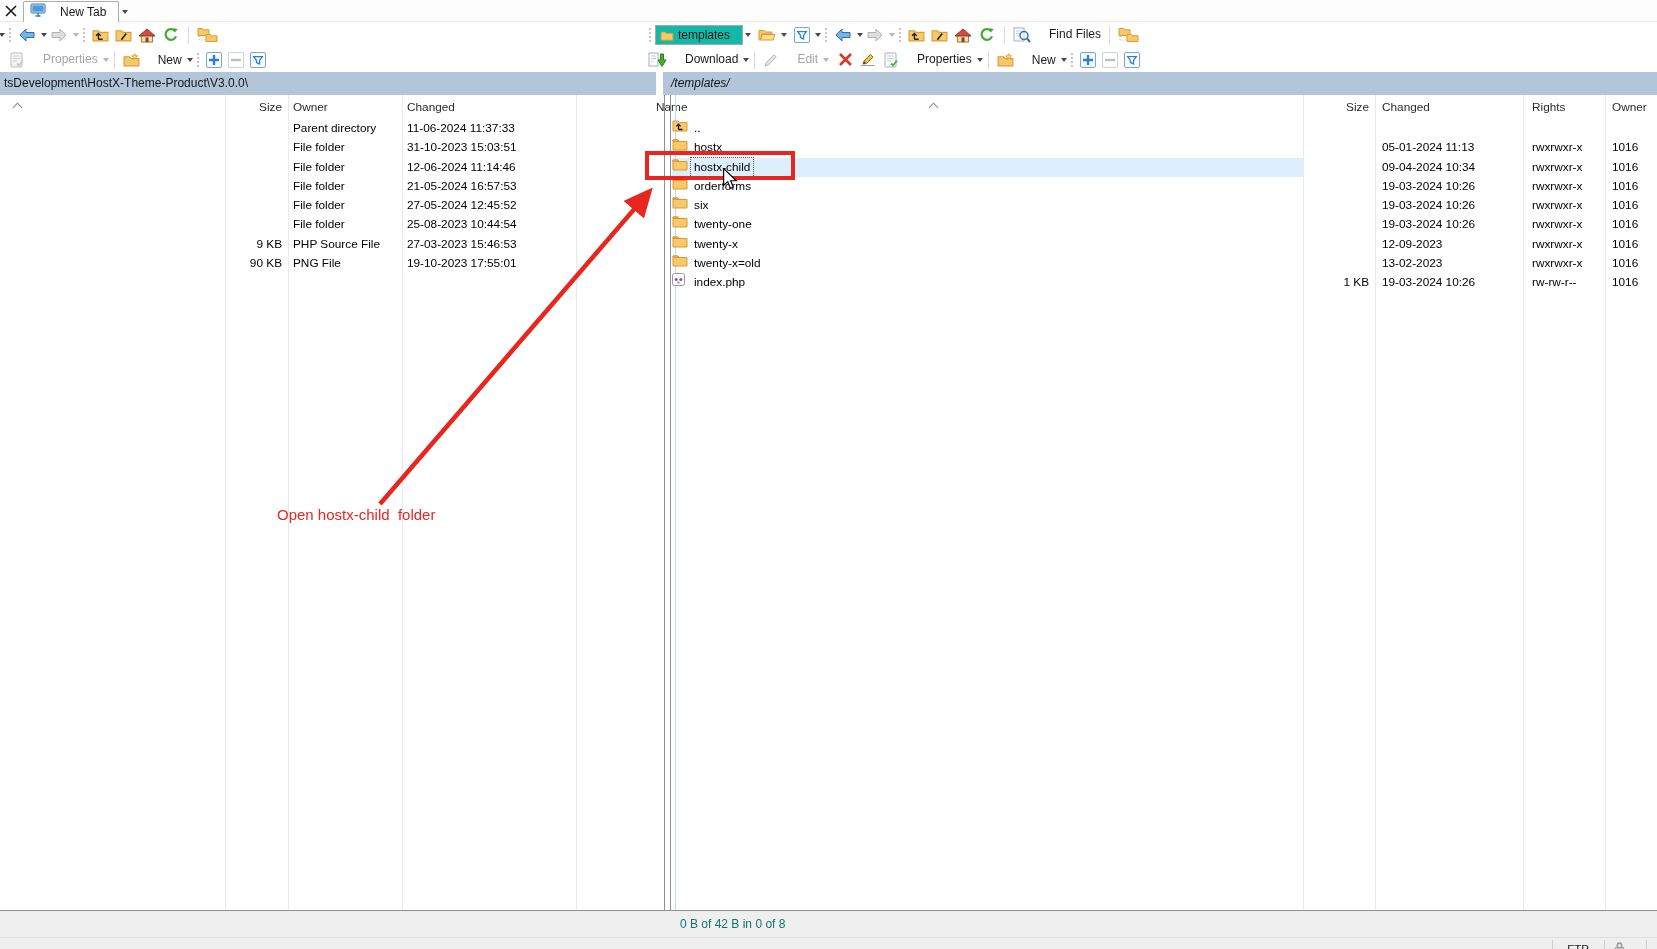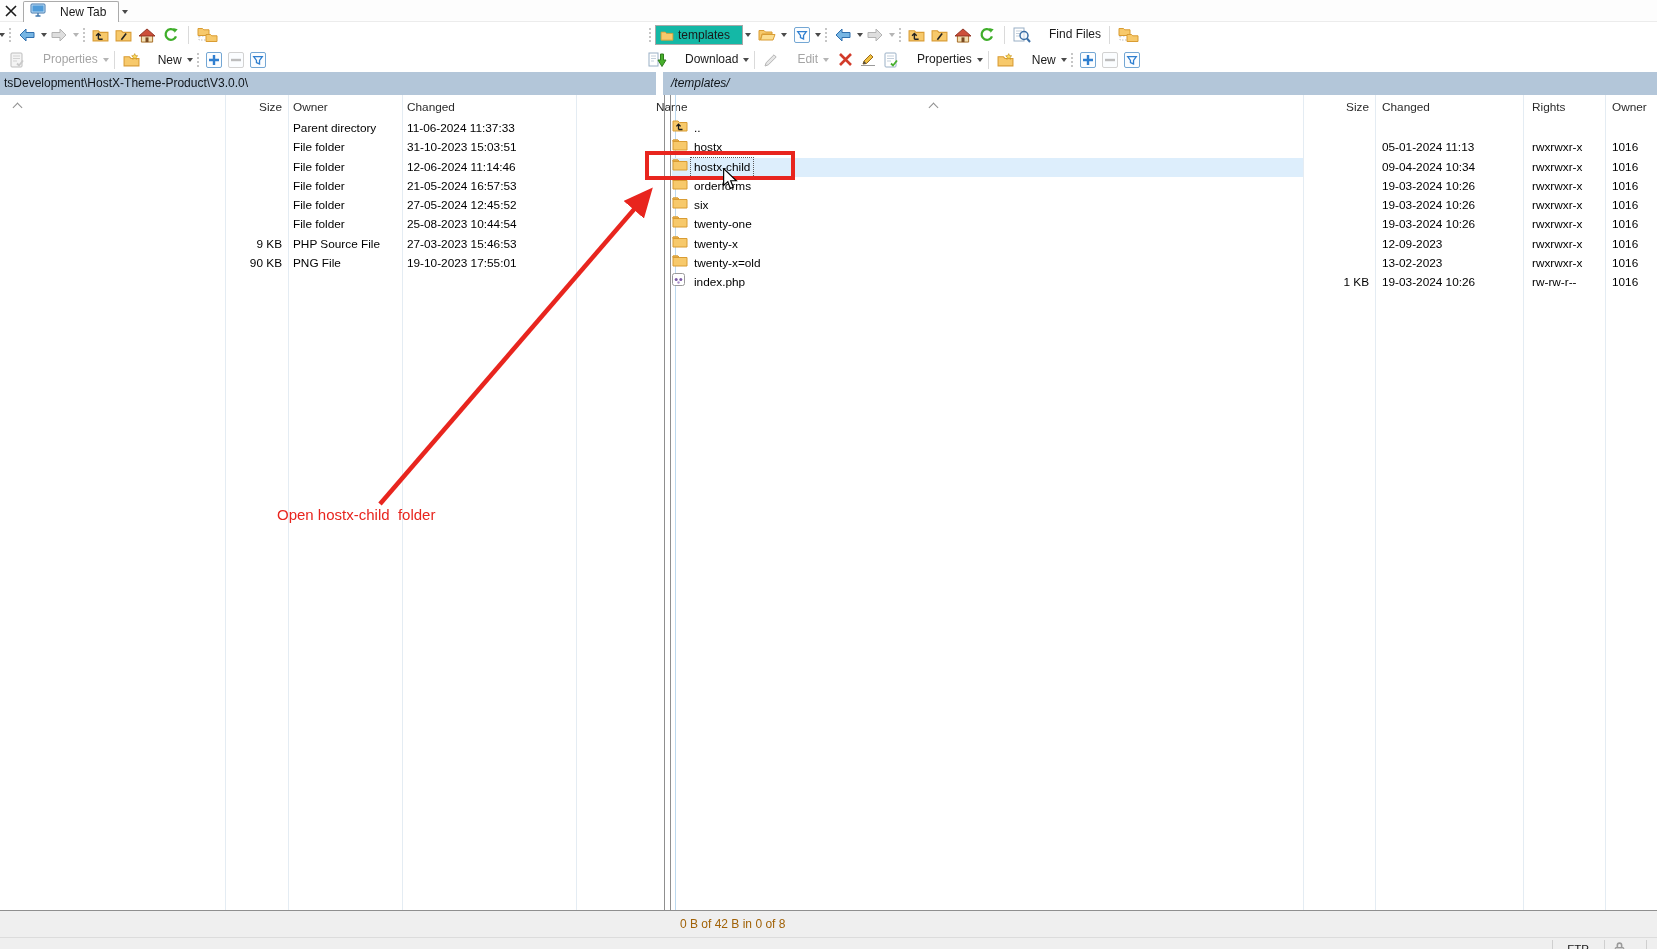--- a/index.html
+++ b/index.html
@@ -66,21 +66,21 @@
   .rowner { left:946px; }
   .frow.hl::before { content:""; position:absolute; left:6px; width:631px; top:0; bottom:0; background:#ddeefc; }
   .frow.focused .rname { outline:1px dotted #5a5a5a; }
   .frow span, .ricon { z-index:1; }
 
   
   .ricon svg { display:block; }
 
   
   #statusbar { left:0; top:910px; width:1657px; height:27px; background:#efefef; border-top:1px solid #8f8f8f; }
-  #statusbar .stext { position:absolute; left:680px; top:0; line-height:26px; font-size:12px; color:#a16207; }
+  #statusbar .stext { position:absolute; left:680px; top:0; line-height:26px; font-size:12px; color:#0f766e; }
   #bottombar { left:0; top:937px; width:1657px; height:24px; background:#efefef; border-top:1px solid #dcdcdc; }
   .bcell-sep { position:absolute; top:2px; height:20px; width:1px; background:#cfcfcf; }
   #ftpcell { position:absolute; left:1552px; width:52px; top:0; text-align:center; line-height:22px; font-size:11.5px; color:#1a1a1a; }
   #lockcell { position:absolute; left:1613px; top:3px; }
 
   
   #ann-rect { left:645px; top:151px; width:150px; height:29px; border:4px solid #e8251e; z-index:40; pointer-events:none; }
   #ann-arrow { left:0; top:0; width:1657px; height:949px; z-index:40; pointer-events:none; }
   #ann-note { left:277px; top:506px; font-size:15px; color:#e8251e; white-space:pre; z-index:40; }
   #cursor { left:722px; top:168px; z-index:60; pointer-events:none; }

